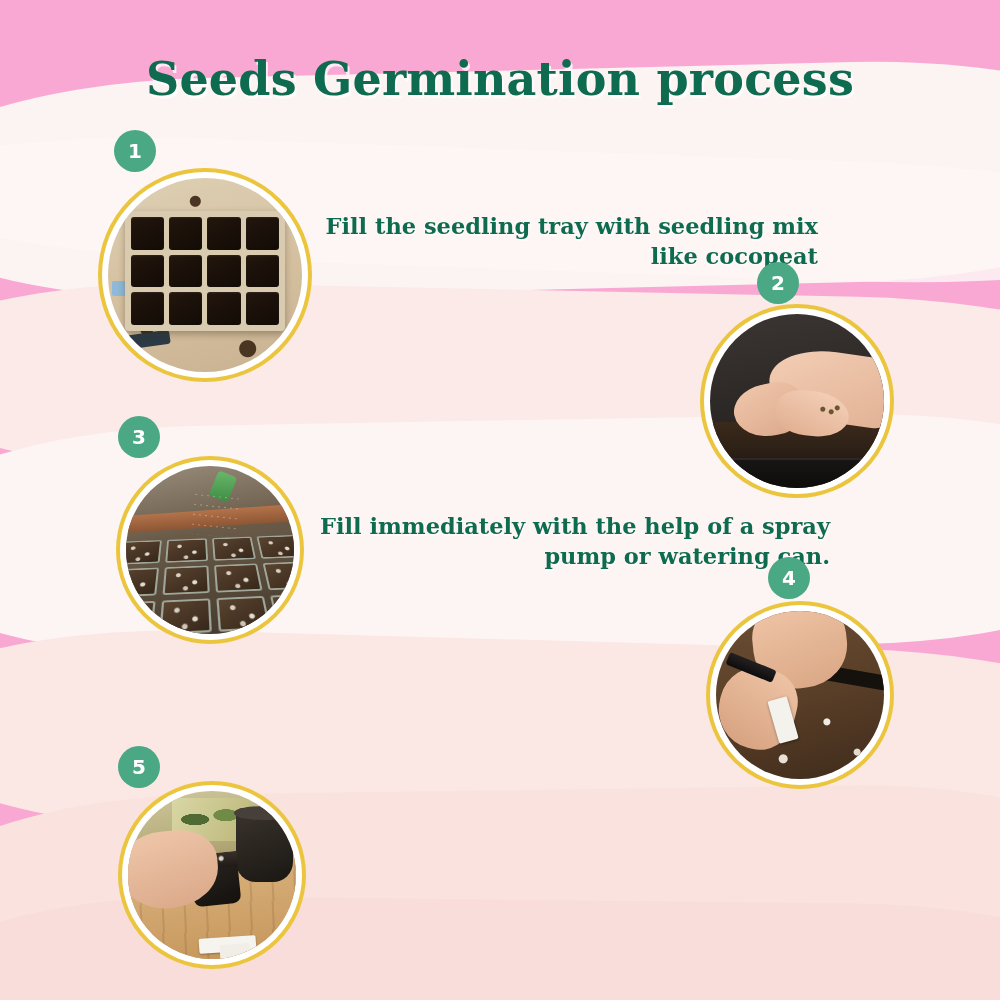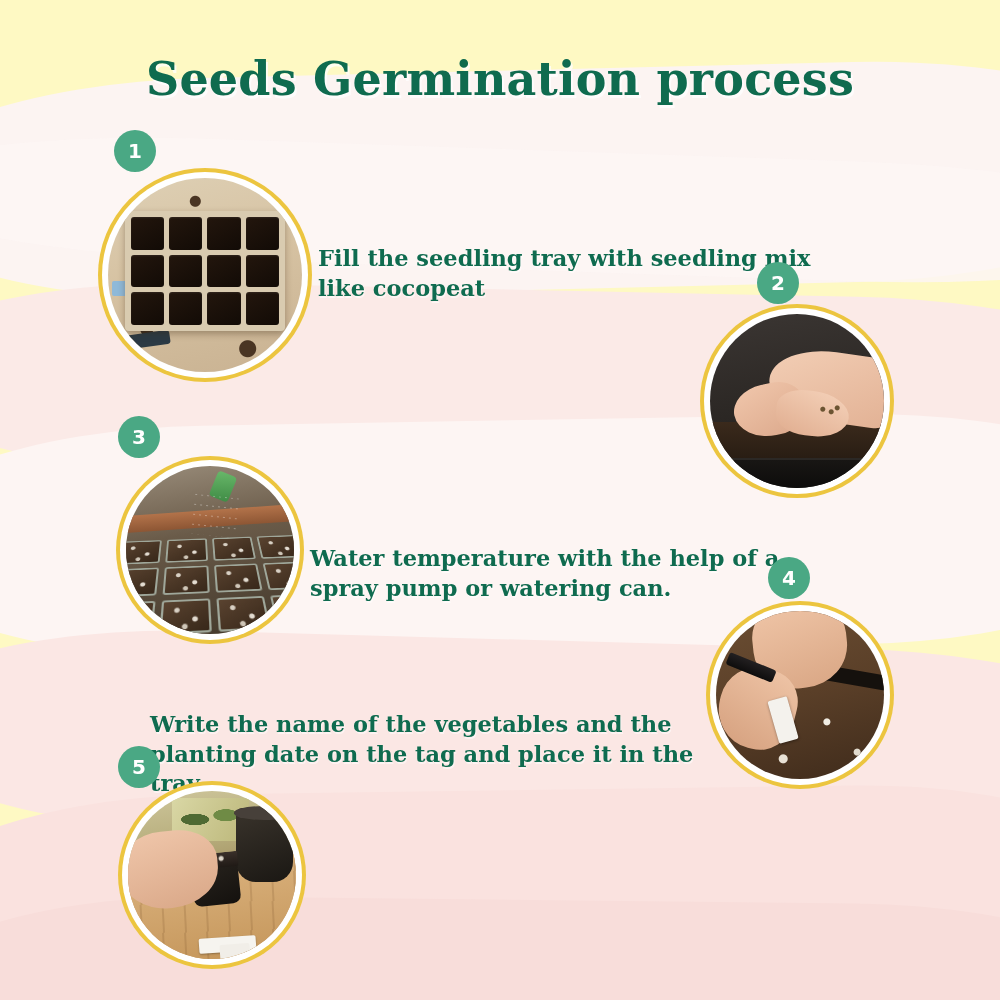--- a/index.html
+++ b/index.html
@@ -9,21 +9,21 @@
   }
   body {
     font-family: "DejaVu Serif", "Liberation Serif", serif;
   }
 
   .poster {
     position: relative;
     width: 1000px;
     height: 1000px;
     overflow: hidden;
-    background: #fef9c3;
+    background: #f9a8d4;
   }
 
   
   .bg-layer { position: absolute; inset: 0; overflow: hidden; }
   .wave {
     position: absolute;
     left: -12%;
     width: 130%;
     border-radius: 50% / 100%;
     pointer-events: none;
@@ -295,24 +295,23 @@
     z-index: 5;
   }
 
   
   .step-text {
     position: absolute;
     color: #0f6b4f;
     font-weight: 700;
     font-size: 22.5px;
     line-height: 1.32;
-    text-align: left;
+    text-align: right;
     font-family: "DejaVu Serif", "Liberation Serif", serif;
     text-shadow: 1px 2px 0 rgba(255,255,255,0.55);
-    margin-top: 32px;
   }
 </style>
 </head>
 <body>
 
 <div class="poster">
 
   <div class="bg-layer">
     <div class="wave wave-a"></div>
     <div class="wave wave-g"></div>
@@ -384,36 +383,35 @@
         <div class="s3-cell"></div>
         <div class="s3-cell"></div>
         <div class="s3-cell"></div>
         <div class="s3-cell"></div>
         <div class="s3-cell"></div>
         <div class="s3-cell"></div>
       </div>
     </div>
   </div>
 
-  <div class="step-text" style="left:310px; top:512px; width:520px;">Water temperature with the help of a spray pump or watering can.</div>
+  <div class="step-text" style="left:310px; top:512px; width:520px;">Fill immediately with the help of a spray pump or watering can.</div>
 
   <div class="badge" style="left:768px; top:557px;">4</div>
 
   <div class="photo" style="left:710px; top:605px; width:180px; height:180px;">
     <div class="photo-inner">
       <div class="s4-bg"></div>
       <div class="s4-tray-edge"></div>
       <div class="s4-hand-top"></div>
       <div class="s4-hand-bottom"></div>
       <div class="s4-marker"></div>
       <div class="s4-tag"></div>
     </div>
   </div>
 
-  <div class="step-text" style="left:150px; top:678px; width:560px;">Write the name of the vegetables and the planting date on the tag and place it in the tray.</div>
 
   <div class="badge" style="left:118px; top:746px;">5</div>
 
   <div class="photo" style="left:122px; top:785px; width:180px; height:180px;">
     <div class="photo-inner">
       <div class="s5-bg"></div>
       <div class="s5-leaf"></div>
       <div class="s5-bench"></div>
       <div class="s5-pot"></div>
       <div class="s5-pot-rim"></div>

